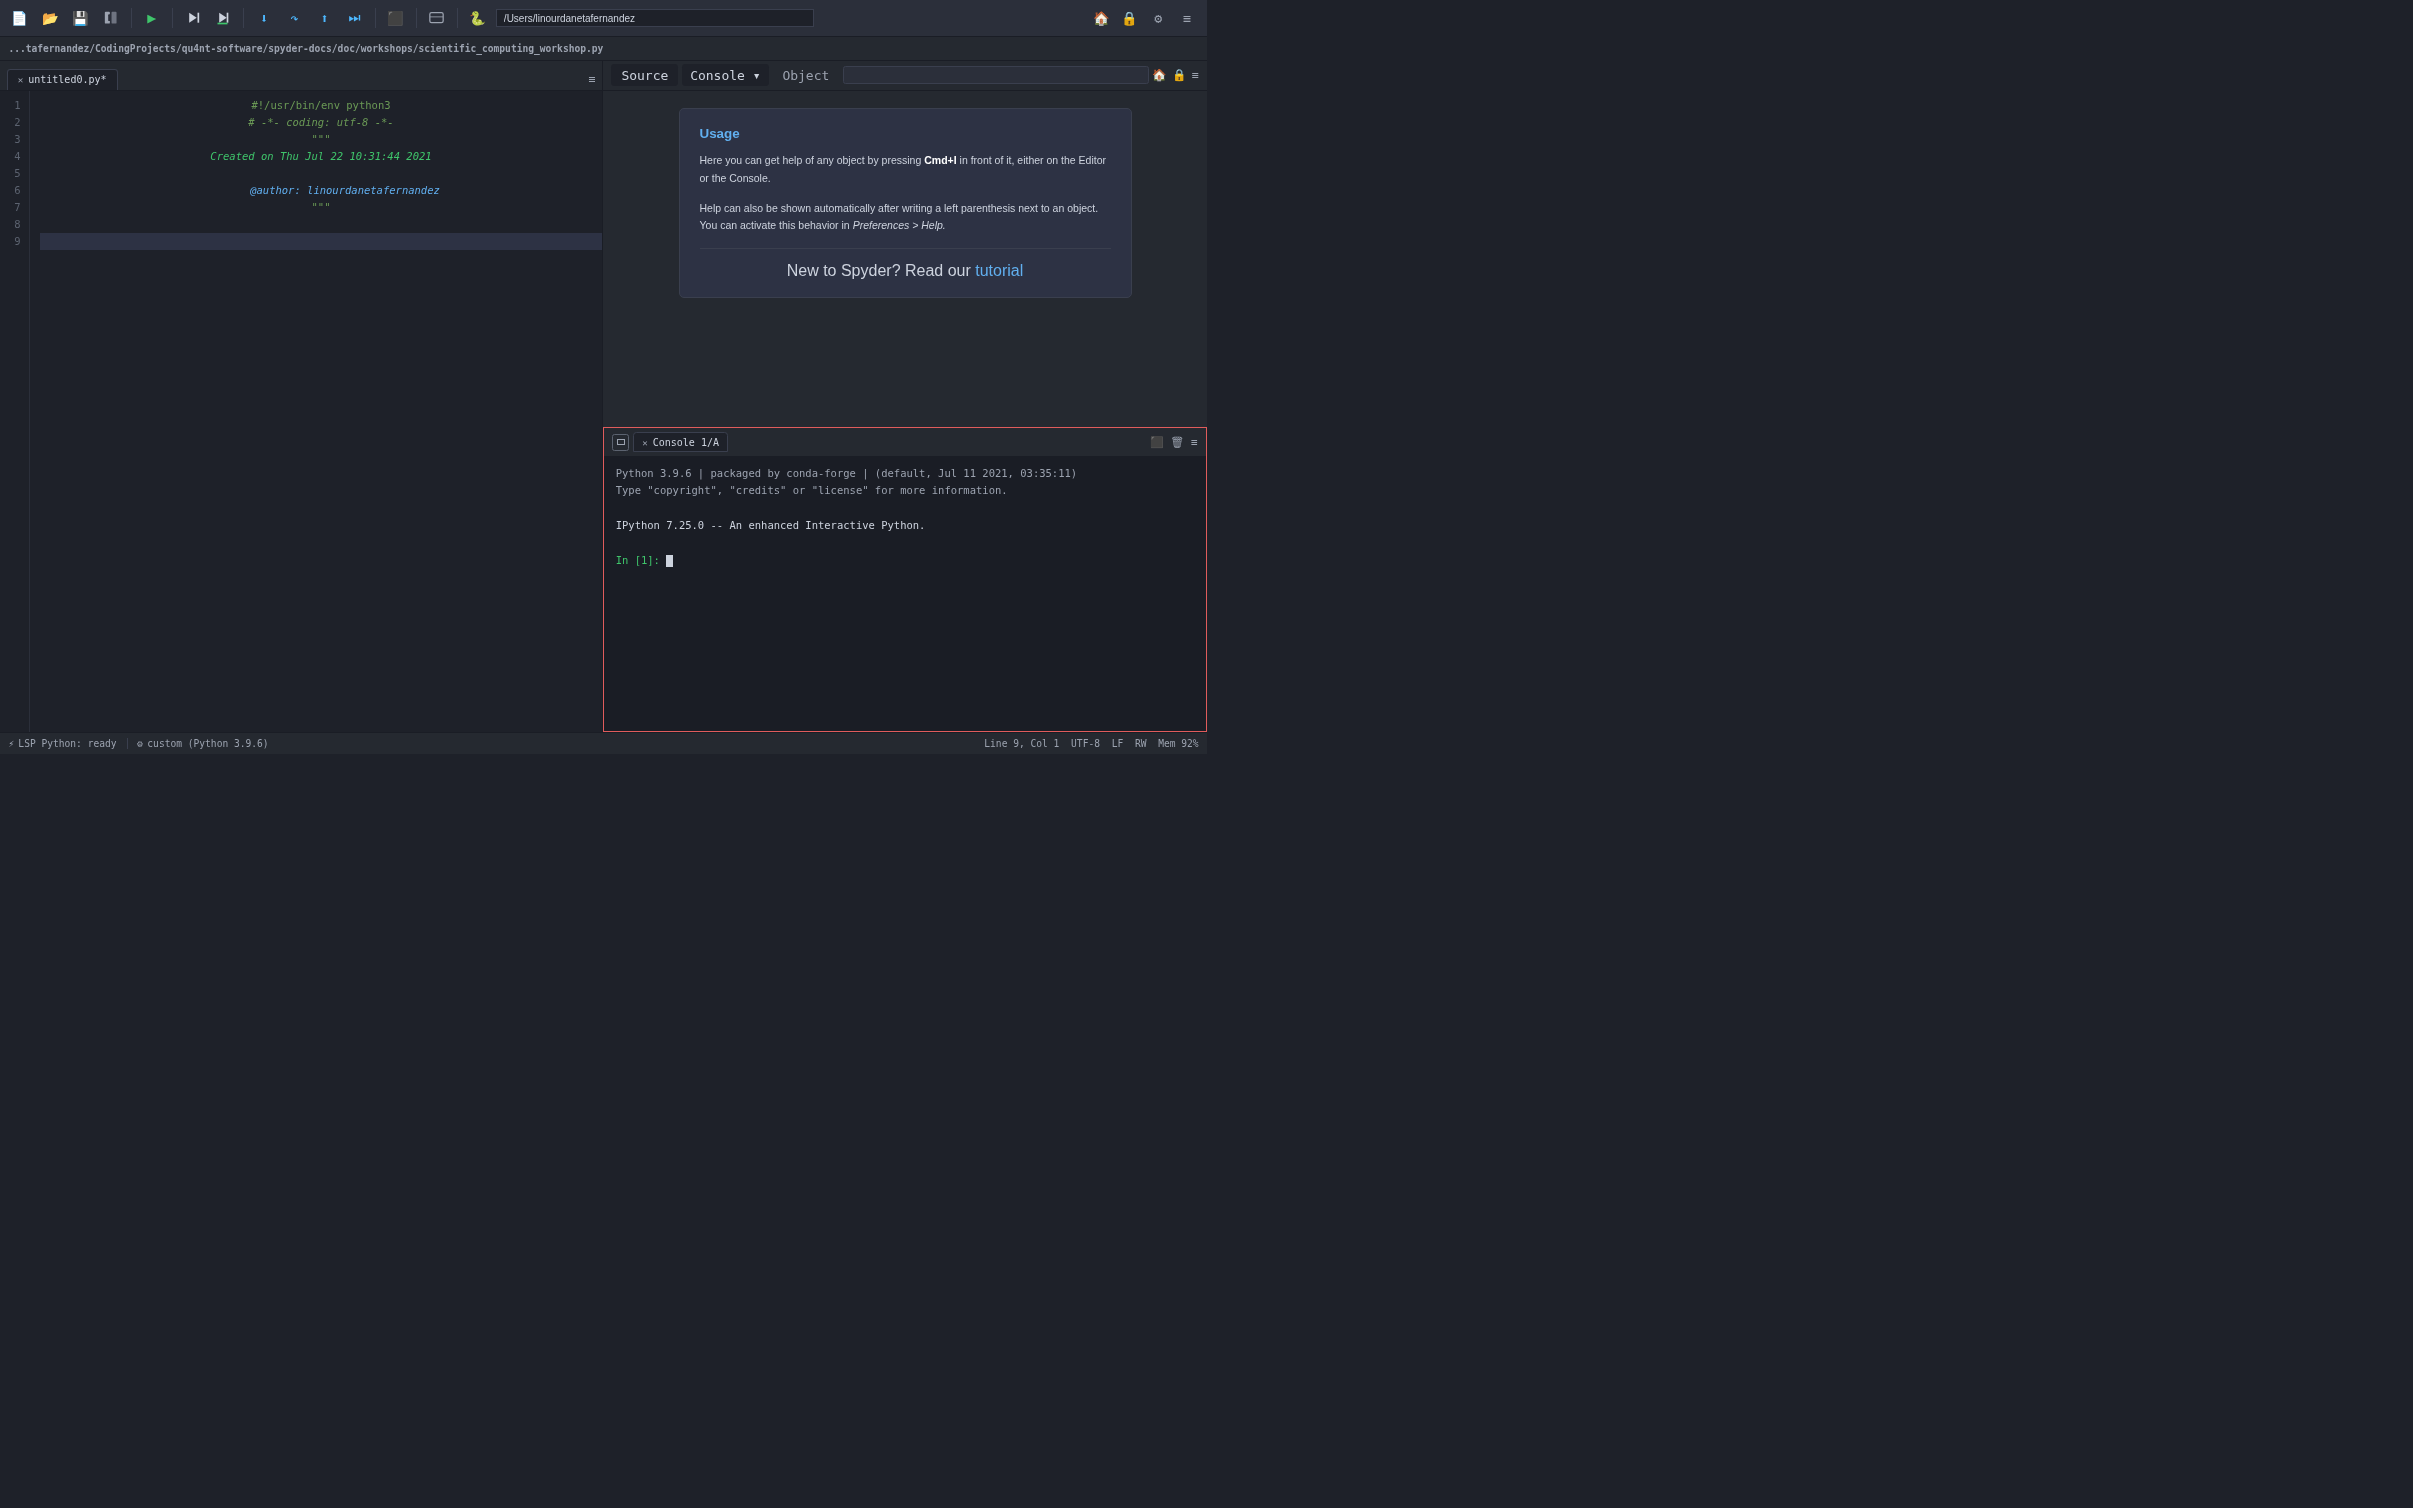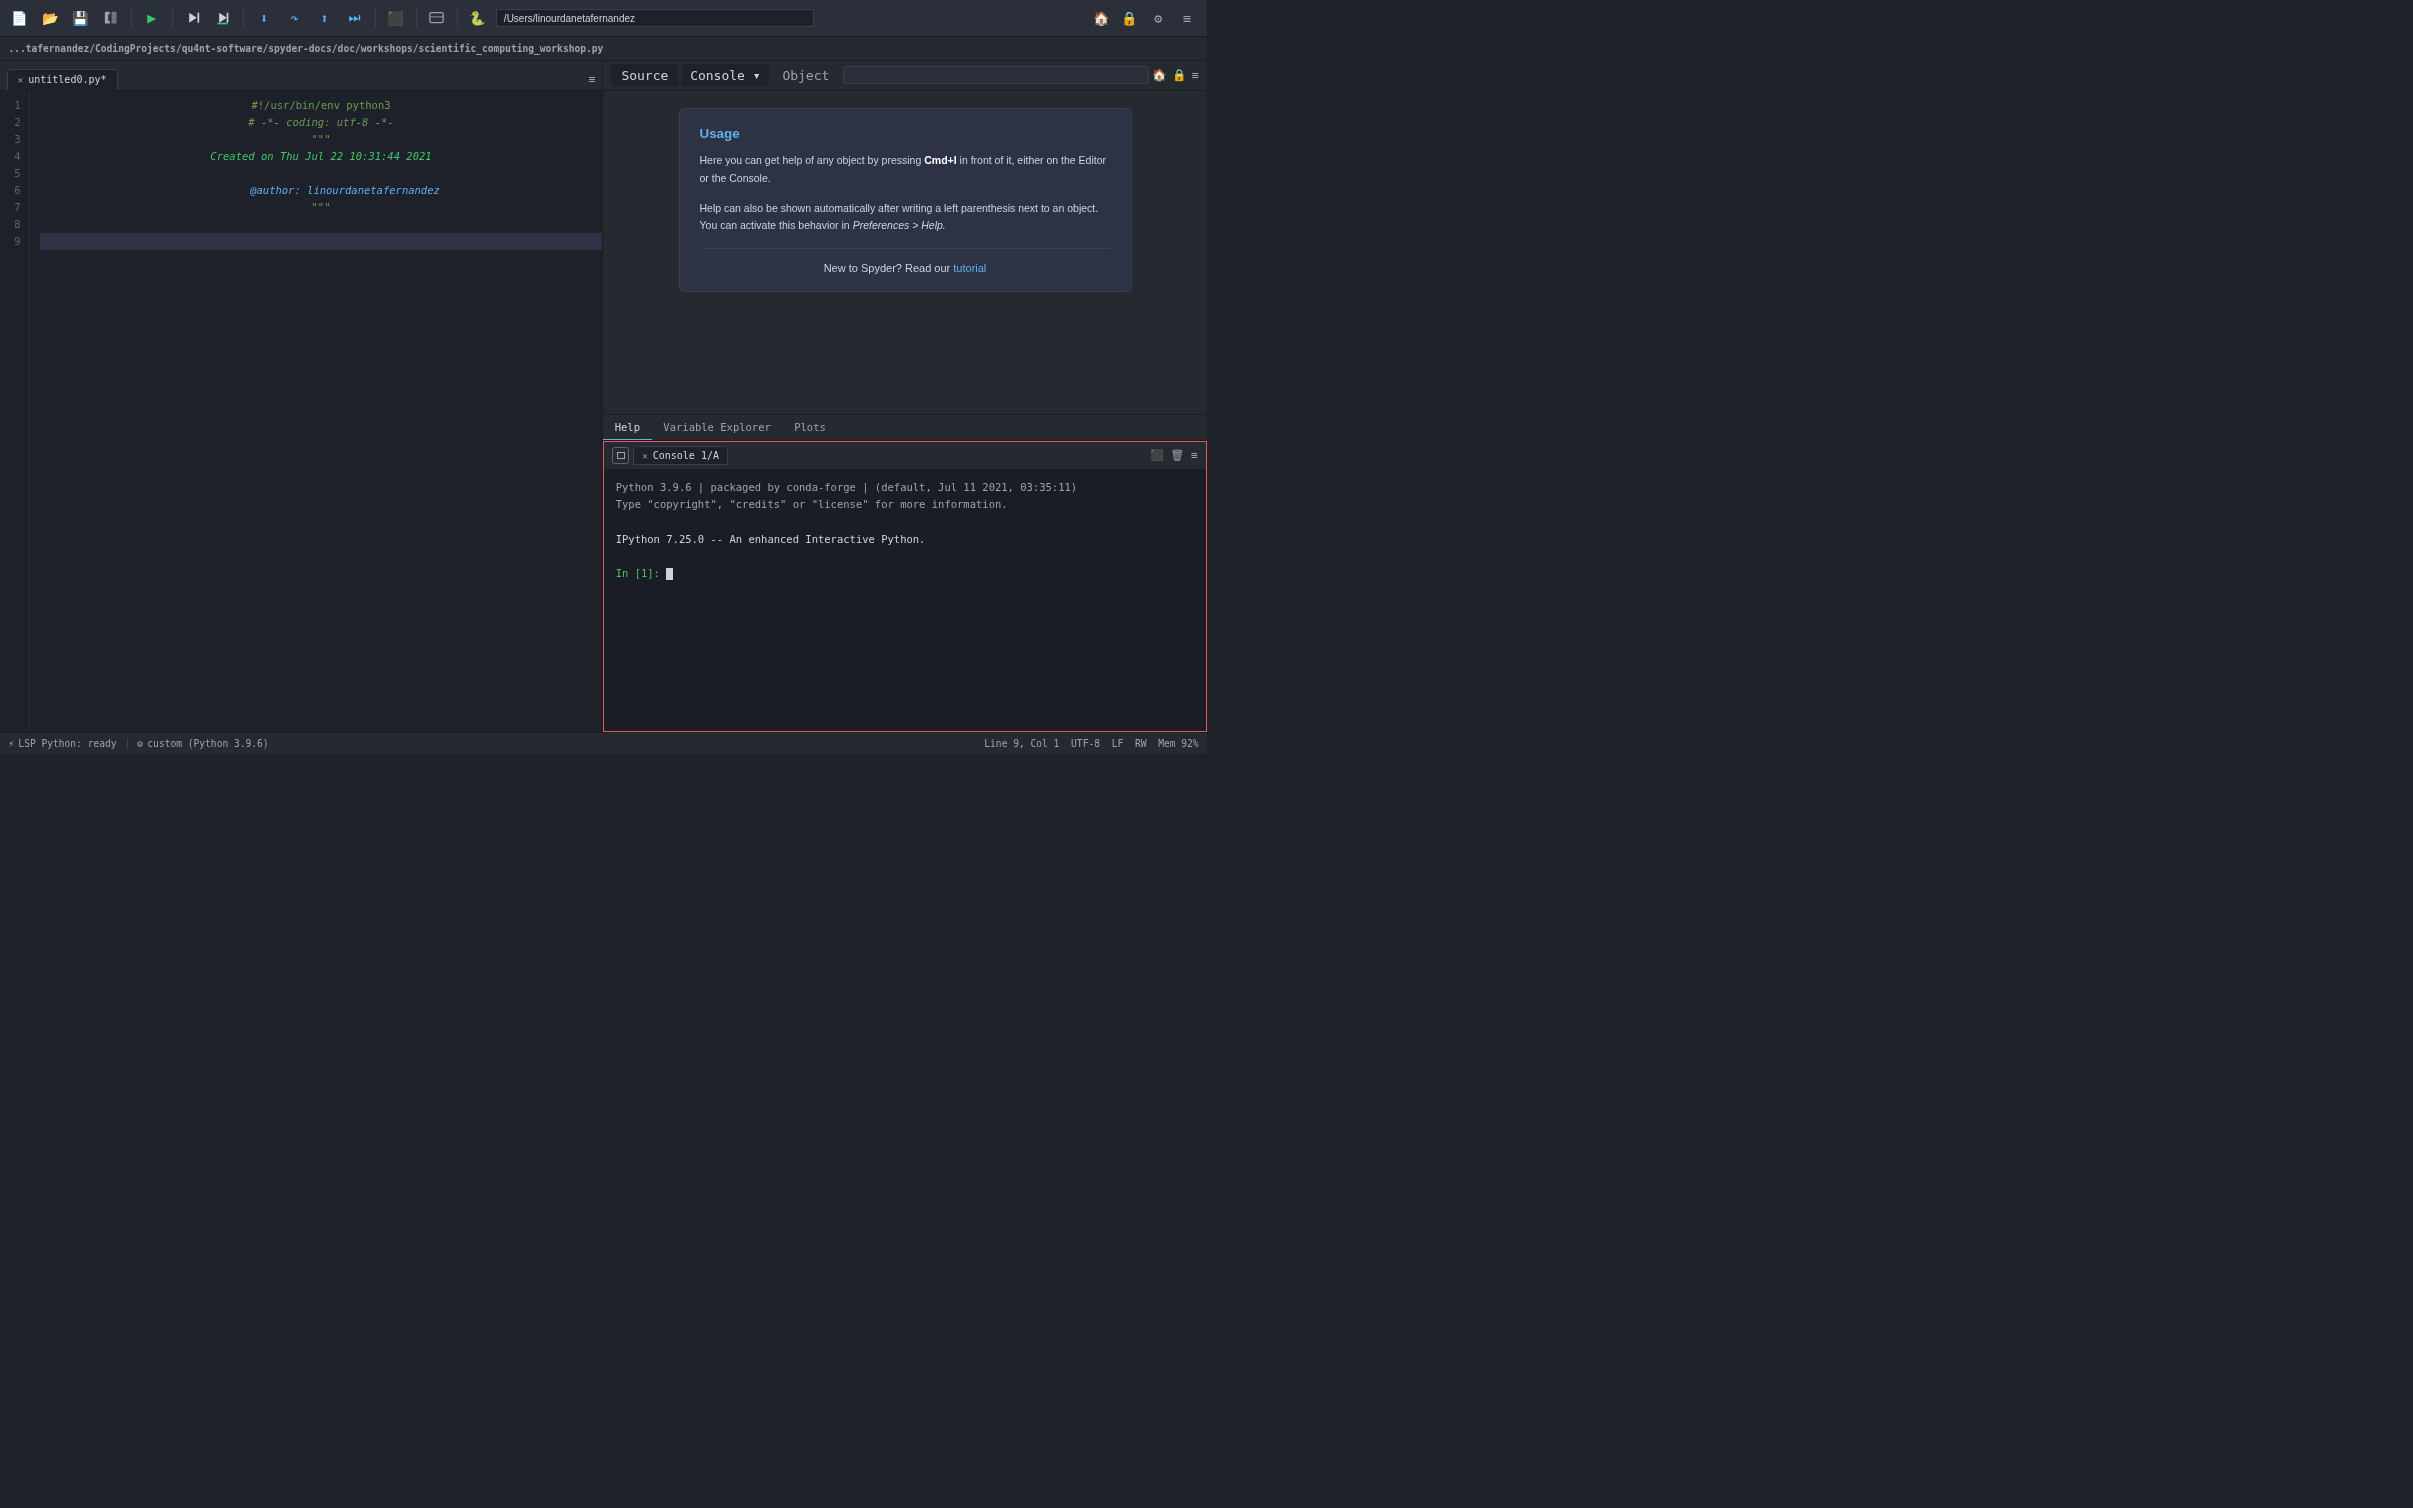--- a/index.html
+++ b/index.html
@@ -256,21 +256,21 @@
     }
     .usage-text b { font-weight: bold; color: #fff; }
     .usage-divider {
       border: none;
       border-top: 0.8px solid #3a3f4e;
       margin: 13.4px 0;
     }
     .usage-link { color: #61afef; text-decoration: none; }
     .usage-link-text {
       font-family: sans-serif;
-      font-size: 11px;
+      font-size: 16px;
       color: #cdd3de;
       text-align: center;
     }
     .usage-italic { font-style: italic; }
 
     
     .bottom-pane-tabs {
       background: #252930;
       height: 27px;
       display: flex;
@@ -513,25 +513,20 @@
           <span class="usage-italic">Preferences &gt; Help.</span>
         </div>
         <hr class="usage-divider">
         <div class="usage-link-text">
           <span>New to Spyder? Read our</span>
           <a class="usage-link" href="#">tutorial</a>
         </div>
       </div>
     </div>
 
-    <div class="bottom-pane-tabs">
-      <div class="bottom-tab active">Help</div>
-      <div class="bottom-tab">Variable Explorer</div>
-      <div class="bottom-tab">Plots</div>
-    </div>
 
     <div class="console-panel">
       <div class="console-tab-bar">
         <div style="width:17px;height:17px;border:0.8px solid #5c6370;border-radius:2.5px;display:flex;align-items:center;justify-content:center;cursor:pointer;">
           <div style="width:8.4px;height:6.7px;border:0.8px solid #9ca3b0;"></div>
         </div>
         <div class="console-tab-item">
           <span class="close-x">✕</span>
           <span>Console 1/A</span>
         </div>

